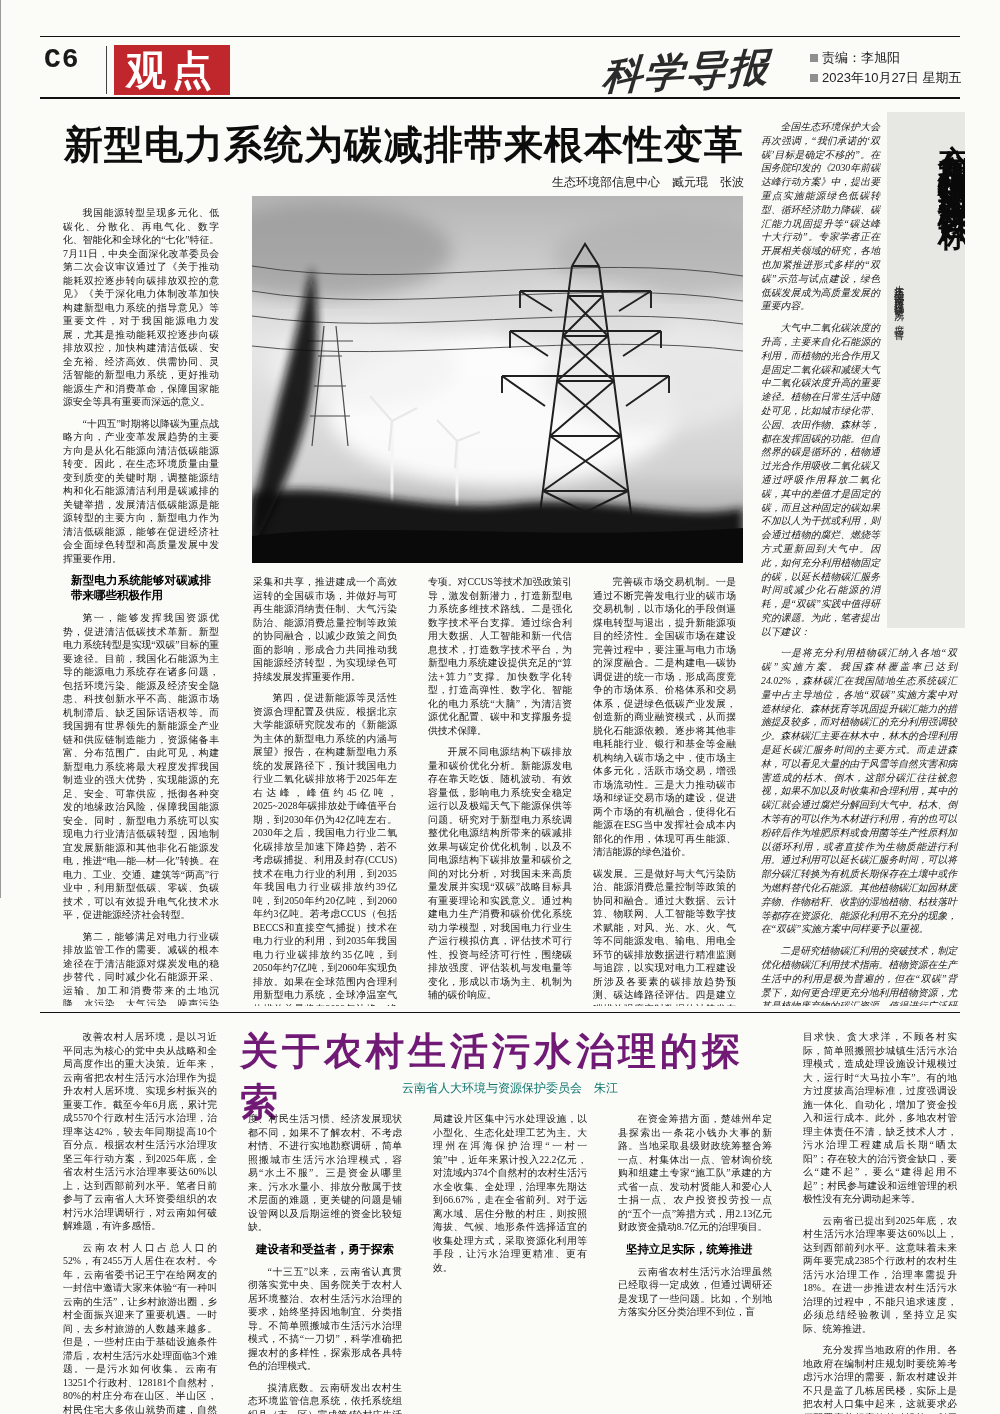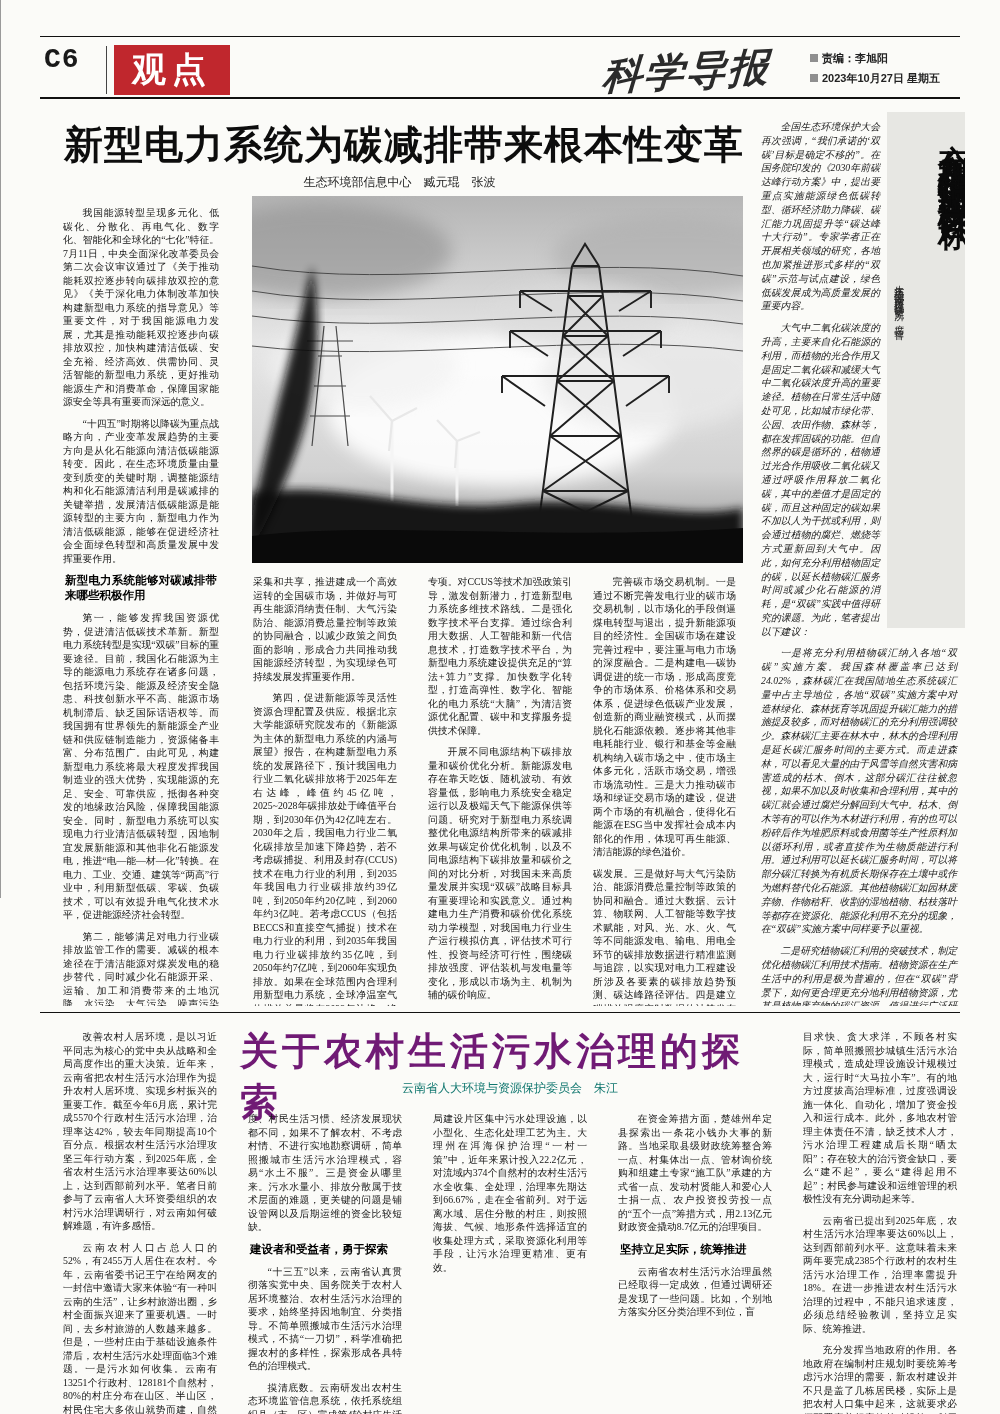--- a/index.html
+++ b/index.html
@@ -11,42 +11,42 @@
   .header-rule{left:40px;right:40px;top:97px;height:2px}
   .mid-rule{left:40px;right:40px;top:1012px;height:1px}
   .vert-rule{left:745px;top:108px;width:1px;height:898px;background:#9a9a9a}
 
   
   .header{position:absolute;left:40px;top:42px;right:40px;height:56px}
   .edition{position:absolute;left:4px;top:2px;font-size:28px;font-weight:bold;letter-spacing:1px;
            font-family:Liberation Mono, monospace}
   .edition-divider{position:absolute;left:66px;top:4px;width:1px;height:48px;background:#444}
   .section-box{position:absolute;left:74px;top:3px;width:116px;height:50px;background:#c0272d;color:#fff;
-               display:flex;align-items:center;justify-content:center;font-size:34px;font-weight:bold;
+               display:flex;align-items:center;justify-content:center;font-size:40px;font-weight:bold;
                letter-spacing:6px;font-family:"Liberation Sans",sans-serif}
   .masthead{position:absolute;right:190px;top:2px;font-size:40px;font-weight:bold;font-style:italic;
             transform:rotate(-3deg) skewX(-6deg);color:#2b2b2b;letter-spacing:2px}
   .issue-info{position:absolute;right:0;top:6px;width:150px;font-family:"Liberation Sans",sans-serif}
-  .issue-row{font-size:11px;font-weight:bold;color:#222;line-height:20px;white-space:nowrap}
+  .issue-row{font-size:13px;font-weight:normal;color:#222;line-height:20px;white-space:nowrap}
   .sq{display:inline-block;width:8px;height:8px;background:#8f8f8f;margin-right:4px}
 
   
   .main{position:absolute;left:55px;top:108px;width:689px;height:898px;overflow:hidden}
   .main-title{position:absolute;left:0;right:0;top:10px;text-align:right;font-size:39px;font-weight:bold;
               letter-spacing:1px;font-family:"Liberation Sans",sans-serif;color:#0d0d0d}
-  .main-byline{position:absolute;left:0;right:0;top:66px;text-align:center;font-size:12px;color:#222}
+  .main-byline{position:absolute;left:0;right:0;top:66px;text-align:right;font-size:12px;color:#222}
   .photo{position:absolute;left:197px;top:88px;width:491px;height:367px;overflow:hidden;background:#cfcfcf}
   .col{position:absolute;overflow:hidden;text-align:justify;font-size:9.8px;line-height:13.5px;color:#161616}
   .m-col1{left:0;top:90px;width:172px;height:808px}
   .m-col2{left:190px;top:459px;width:160px;height:439px}
   .m-col3{left:365px;top:459px;width:160px;height:439px}
   .m-col4{left:530px;top:459px;width:159px;height:439px}
   .para{text-indent:2em;margin:8px}
   .cont{text-indent:0}
-  .subhead{font-weight:bold;font-size:11.5px;line-height:15px;margin:5px 10px 3px;text-indent:0;
+  .subhead{font-weight:bold;font-size:11.5px;line-height:15px;margin:5px 16px 3px;text-indent:0;
            font-family:"Liberation Sans",sans-serif;color:#000}
 
   
   .sidebar{position:absolute;left:753px;top:112px;width:212px;height:894px;overflow:hidden;
            text-align:justify;font-size:9.8px;line-height:13.8px;font-style:italic;color:#191919}
   .sidebar .para{text-indent:2em}
   .titlebox{float:right;width:78px;height:516px;background:#e7e7e3;margin:0 0 6px 7px;position:relative;
             font-style:normal}
   .v-title{position:absolute;right:5px;top:8px;writing-mode:vertical-rl;font-size:31px;font-weight:bold;
            letter-spacing:5px;font-family:"Liberation Sans",sans-serif;color:#0a0a0a}

